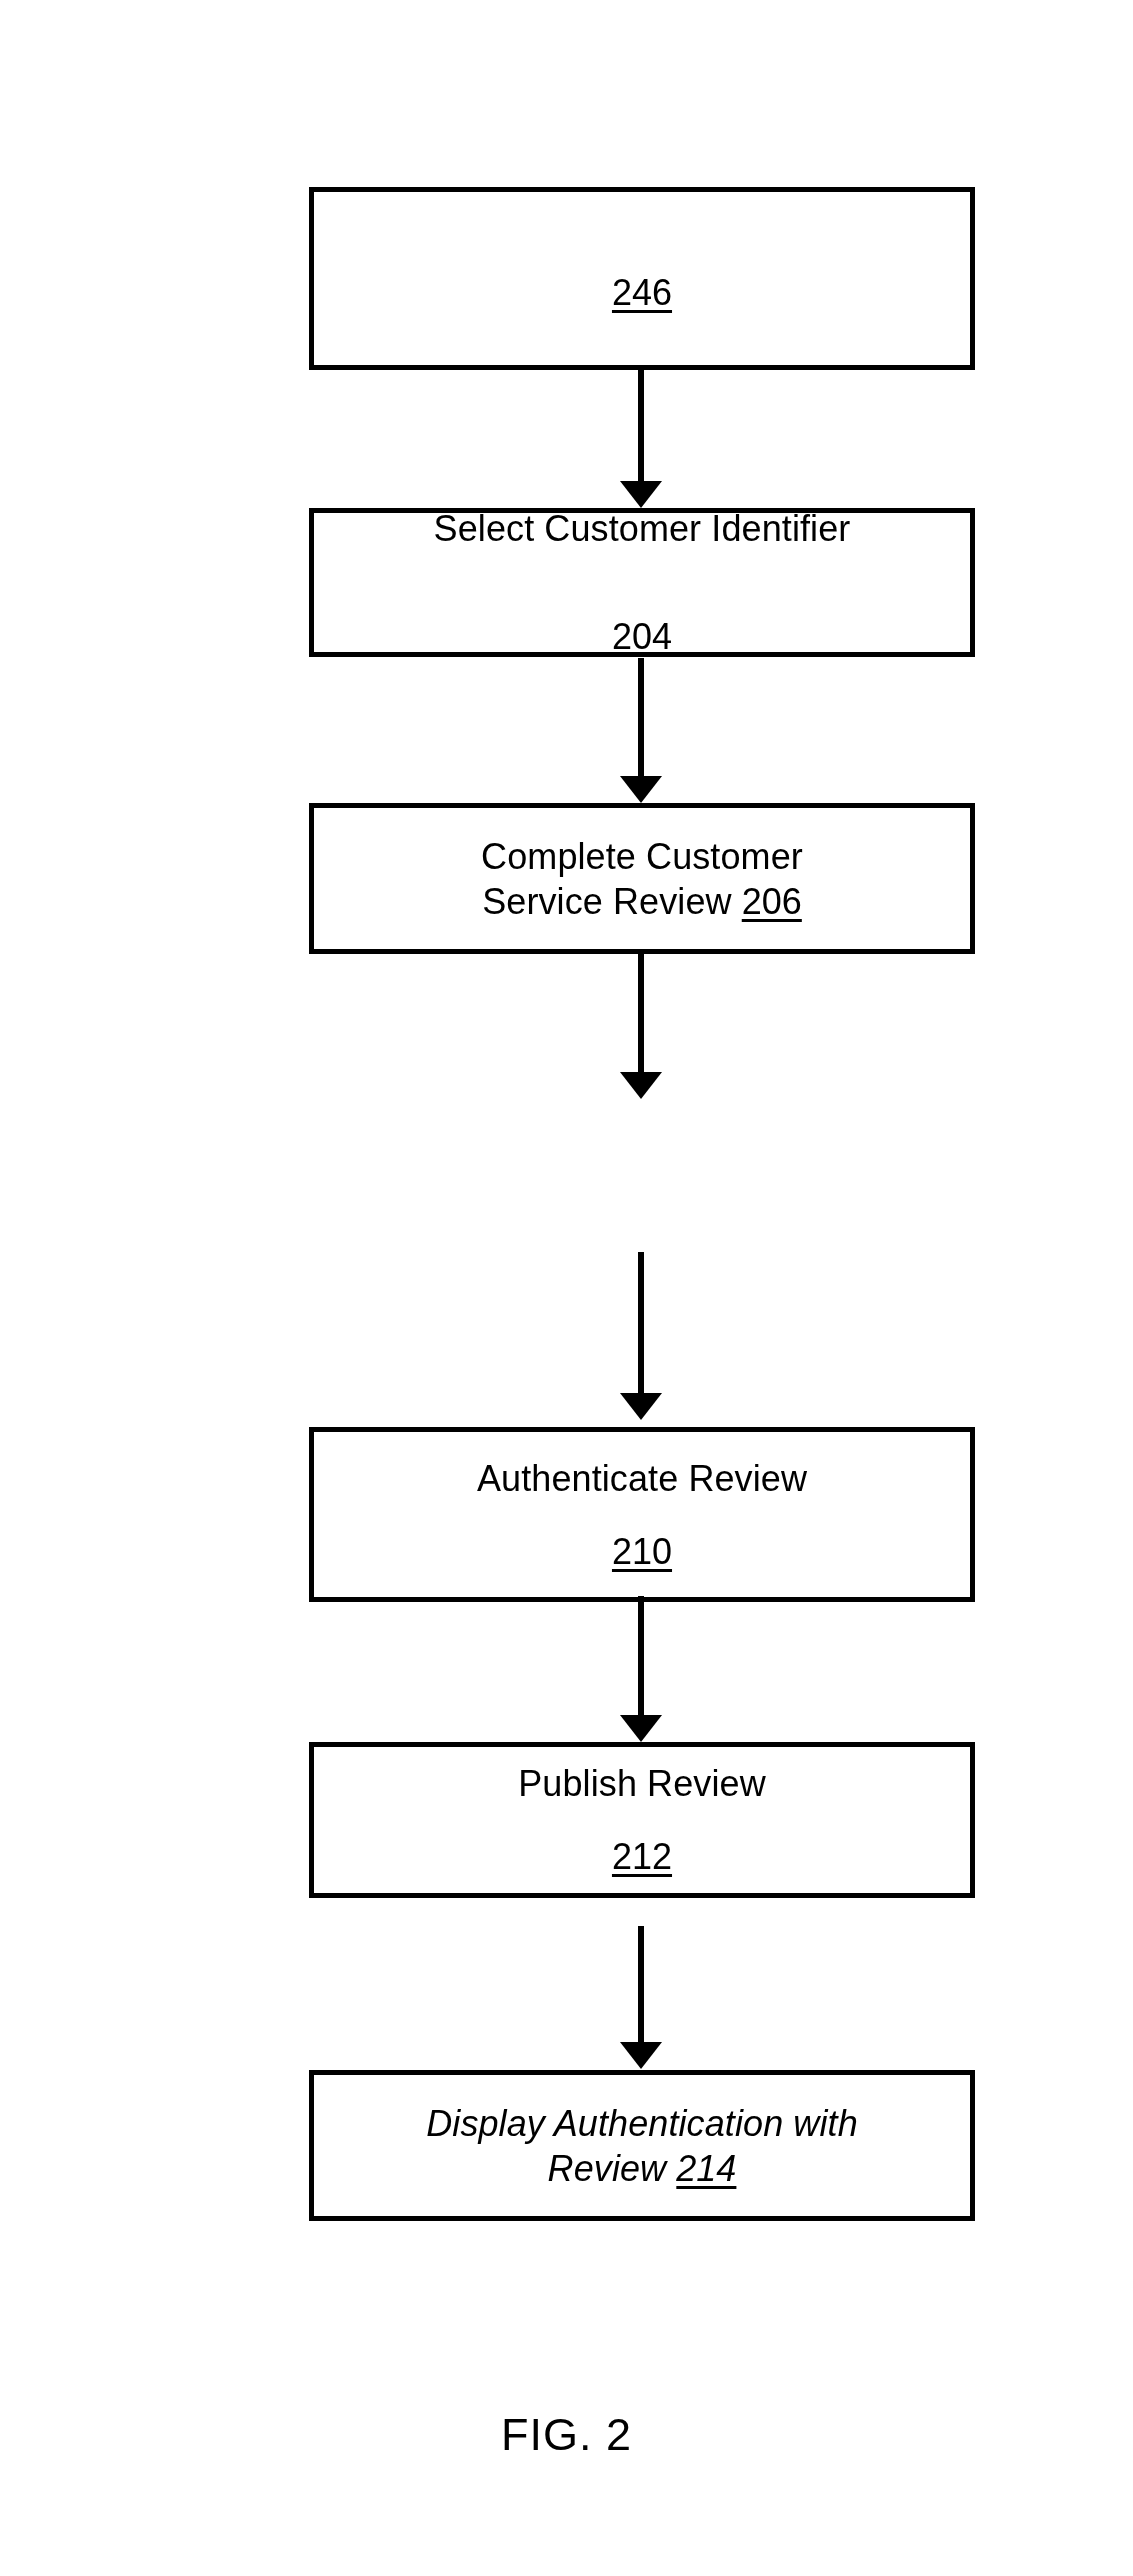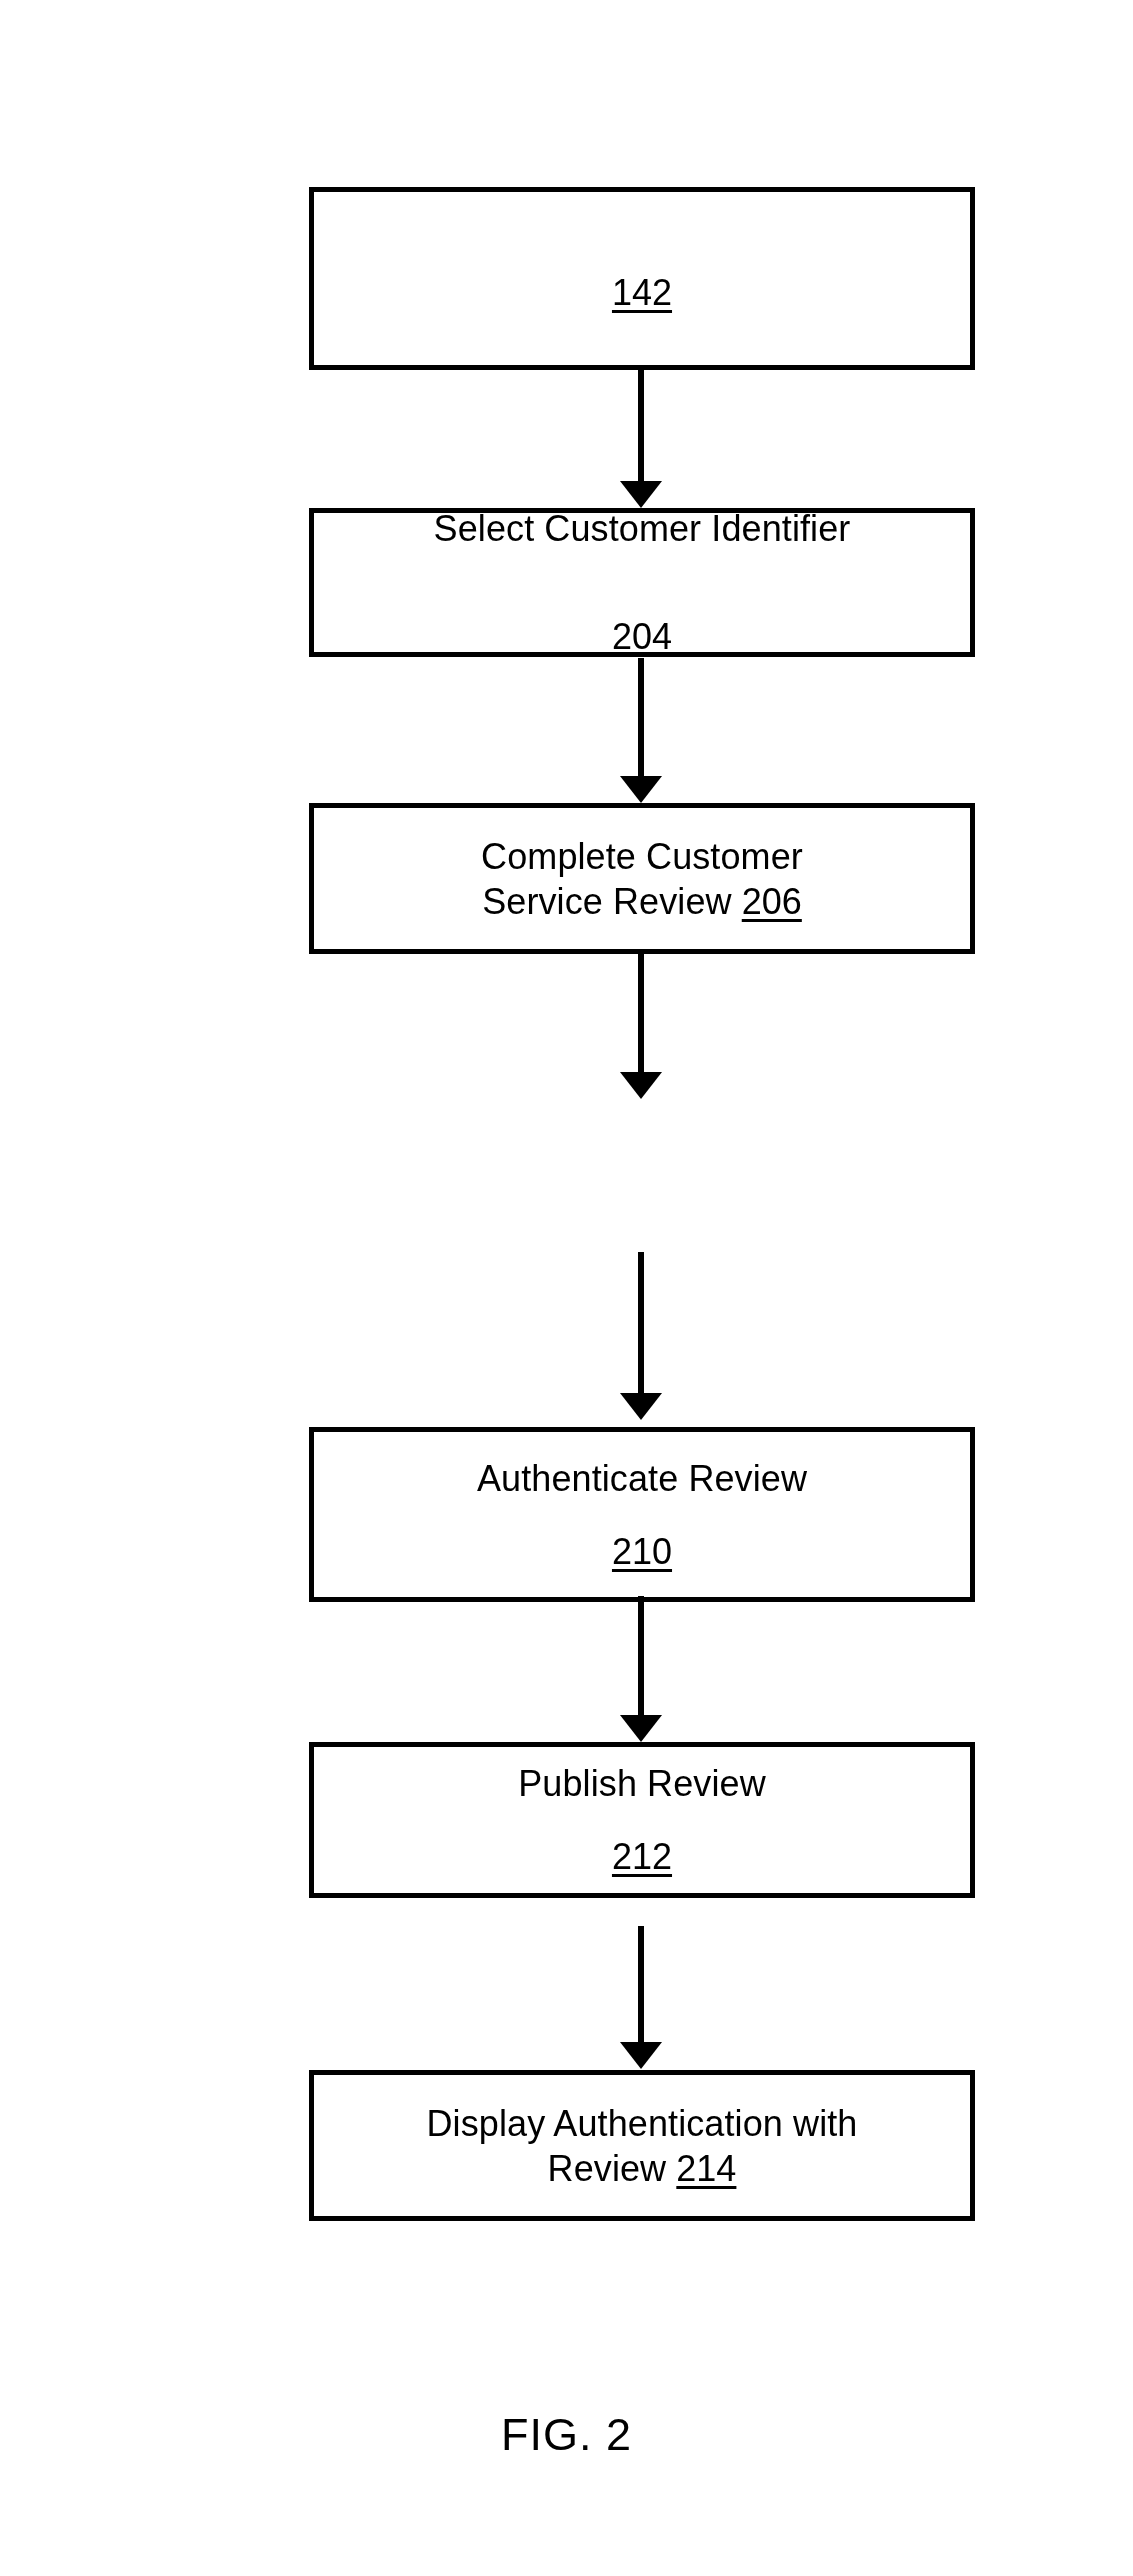--- a/index.html
+++ b/index.html
@@ -96,21 +96,21 @@
     letter-spacing: 1px;
     color: #000000;
   }
 </style>
 </head>
 <body>
 
 <div id="figure-canvas">
 
   <div class="flow-node stacked" style="top:187px;height:183px;">
-    <div class="node-ref">142</div>
+    <div class="node-ref">246</div>
   </div>
 
   <div class="arrow" style="top:370px;height:112px;"></div>
 
   <div class="flow-node stacked" style="top:508px;height:149px;gap:45px;">
     <div class="node-text">Select Customer Identifier</div>
     <div class="node-ref" style="margin-top:18px;">204</div>
   </div>
 
   <div class="arrow" style="top:658px;height:119px;"></div>
@@ -134,21 +134,21 @@
 
   <div class="arrow" style="top:1596px;height:120px;"></div>
 
   <div class="flow-node stacked" style="top:1742px;height:156px;">
     <div class="node-text">Publish Review</div>
     <div class="node-ref">212</div>
   </div>
 
   <div class="arrow" style="top:1926px;height:117px;"></div>
 
-  <div class="flow-node inline-ref" style="top:2070px;height:151px;">
+  <div class="flow-node inline-ref" style="top:2070px;height:151px;font-style:italic;">
     <div class="node-body">
       <span class="node-text">Display Authentication with
 Review</span><span class="node-text"> </span><span class="node-ref">214</span>
     </div>
   </div>
 
   <div id="fig-caption">FIG. 2</div>
 
 </div>
 

